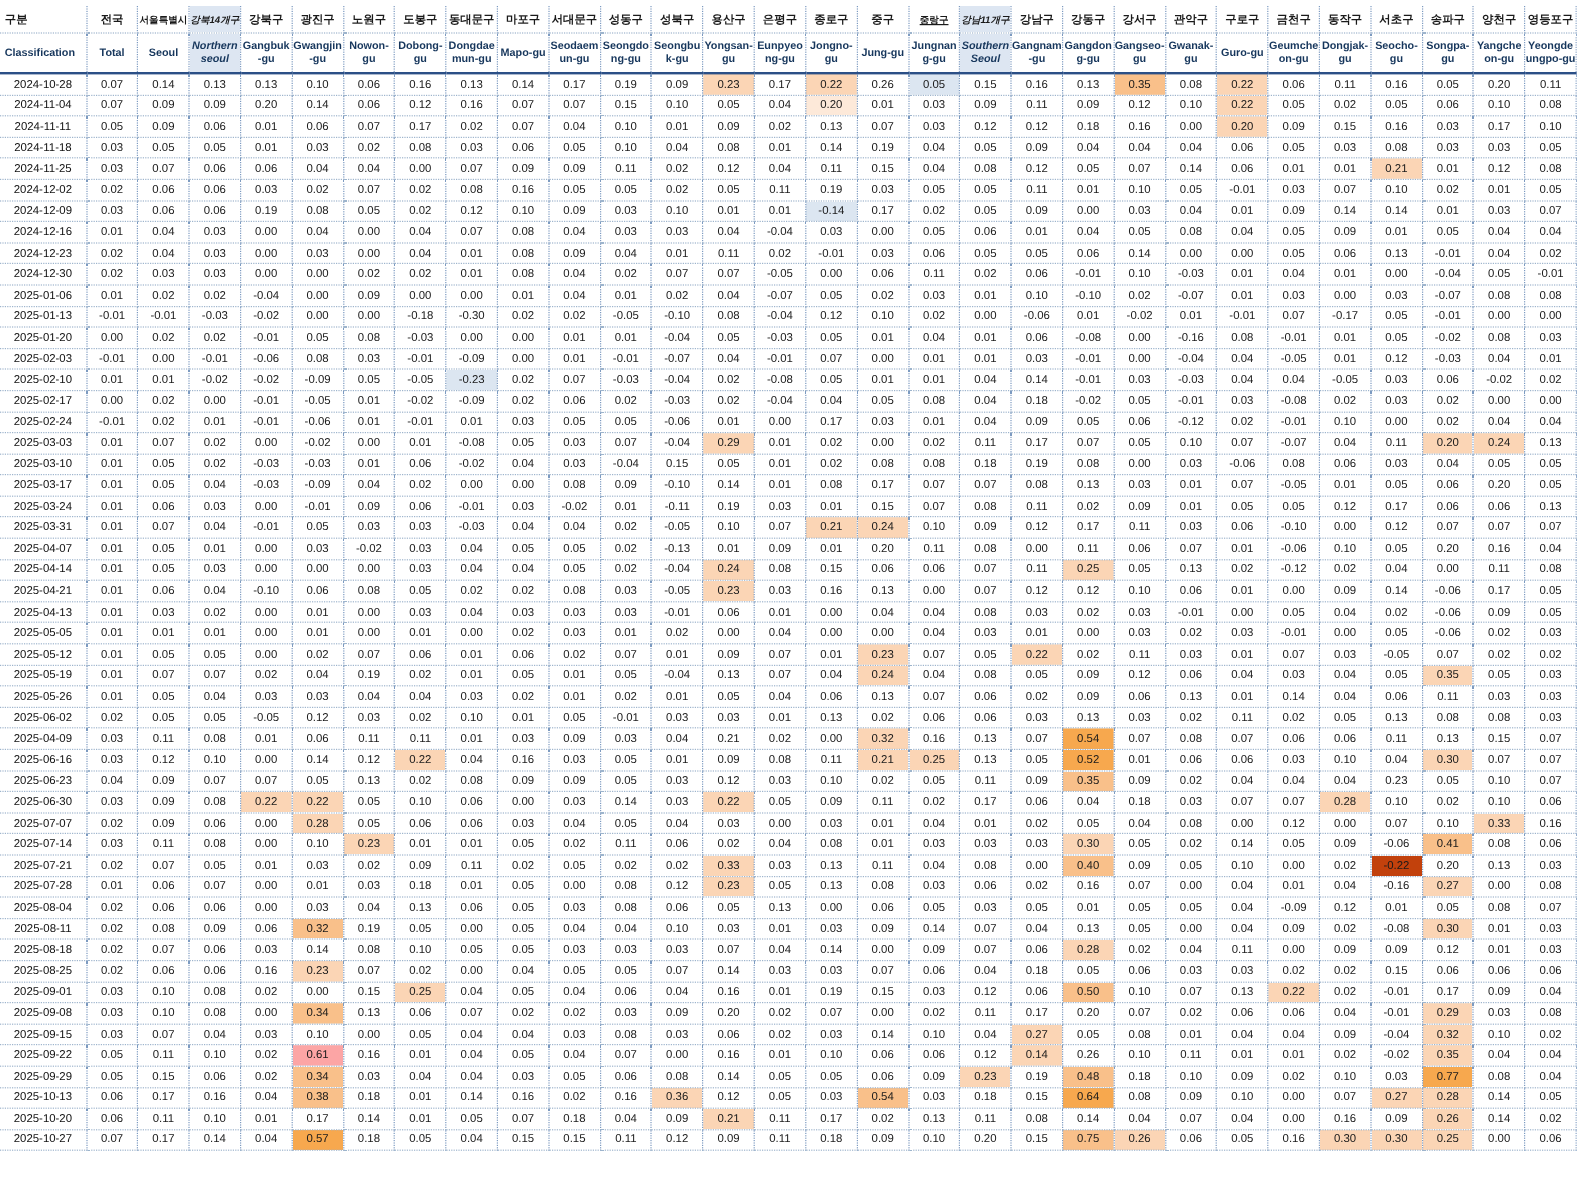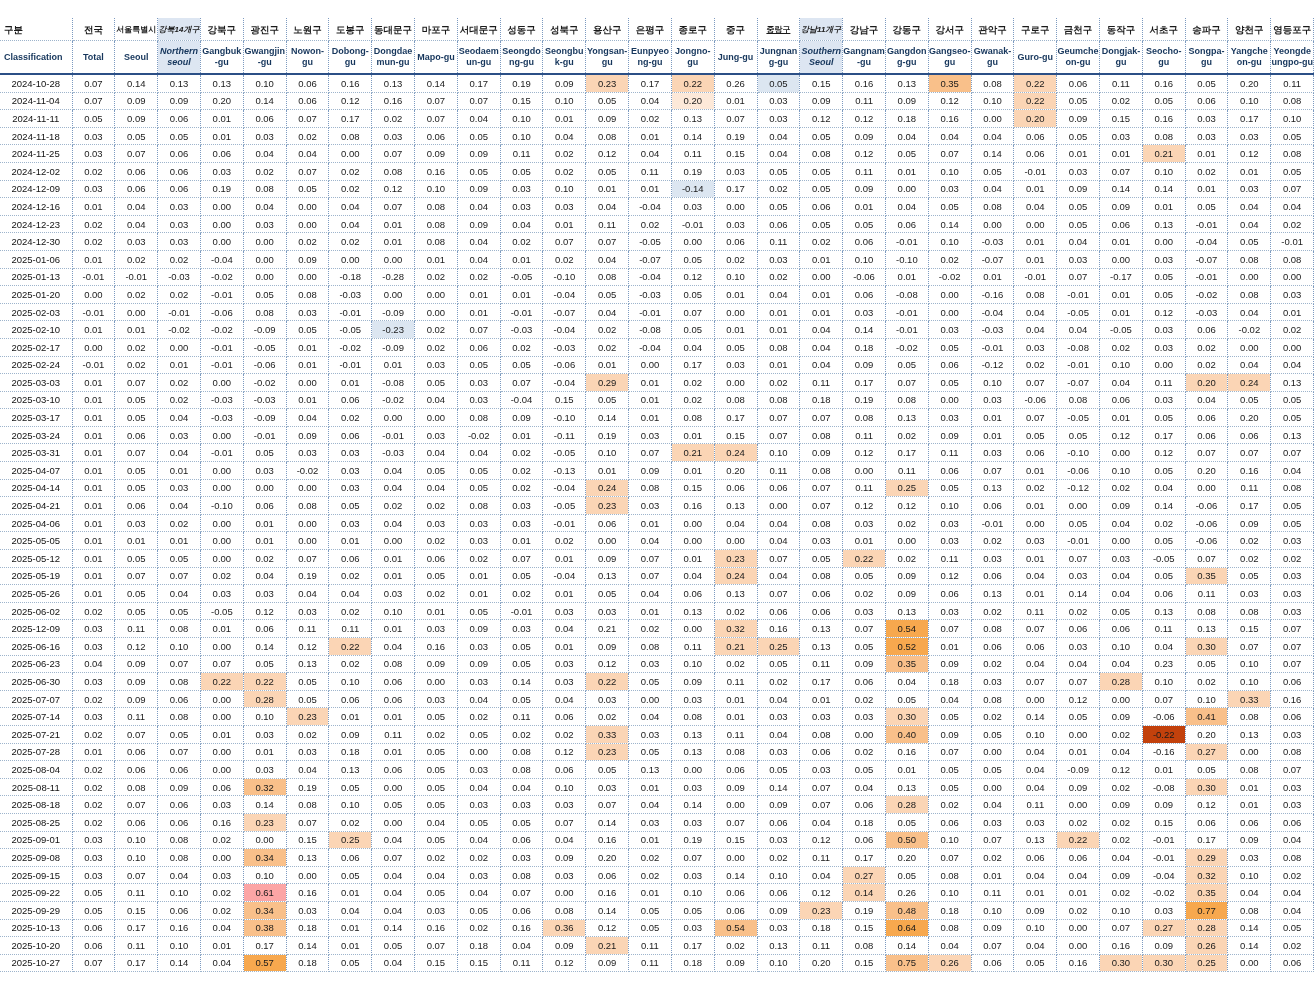--- a/index.html
+++ b/index.html
@@ -9,21 +9,21 @@
   }
   body {
     font-family: "Liberation Sans", sans-serif;
     width: 1314px;
     height: 1000px;
     overflow: hidden;
   }
   #sheet {
     width: 1174px;
     box-sizing: border-box;
-    padding: 18px 0 0 0;
+    padding: 5px 0 0 0;
   }
   table.grid {
     border-collapse: collapse;
     table-layout: fixed;
     width: 1314px;
   }
   table.grid td, table.grid th {
     border-right: 1px dotted #7c9ac0;
     border-bottom: 1px dotted #9db4cc;
     padding: 0;
@@ -551,21 +551,21 @@
         </tr>
         <tr>
           <td class="datecell">2025-01-13</td>
           <td>-0.01</td>
           <td class="sep">-0.01</td>
           <td class="sep">-0.03</td>
           <td>-0.02</td>
           <td>0.00</td>
           <td>0.00</td>
           <td>-0.18</td>
-          <td>-0.28</td>
+          <td>-0.30</td>
           <td>0.02</td>
           <td>0.02</td>
           <td>-0.05</td>
           <td>-0.10</td>
           <td>0.08</td>
           <td>-0.04</td>
           <td>0.12</td>
           <td>0.10</td>
           <td class="sep">0.02</td>
           <td>0.00</td>
@@ -991,21 +991,21 @@
           <td>0.06</td>
           <td>0.01</td>
           <td>0.00</td>
           <td>0.09</td>
           <td>0.14</td>
           <td>-0.06</td>
           <td>0.17</td>
           <td>0.05</td>
         </tr>
         <tr>
-          <td class="datecell">2025-04-06</td>
+          <td class="datecell">2025-04-13</td>
           <td>0.01</td>
           <td class="sep">0.03</td>
           <td class="sep">0.02</td>
           <td>0.00</td>
           <td>0.01</td>
           <td>0.00</td>
           <td>0.03</td>
           <td>0.04</td>
           <td>0.03</td>
           <td>0.03</td>
@@ -1183,21 +1183,21 @@
           <td>0.02</td>
           <td>0.11</td>
           <td>0.02</td>
           <td>0.05</td>
           <td>0.13</td>
           <td>0.08</td>
           <td>0.08</td>
           <td>0.03</td>
         </tr>
         <tr>
-          <td class="datecell">2025-12-09</td>
+          <td class="datecell">2025-04-09</td>
           <td>0.03</td>
           <td class="sep">0.11</td>
           <td class="sep">0.08</td>
           <td>0.01</td>
           <td>0.06</td>
           <td>0.11</td>
           <td>0.11</td>
           <td>0.01</td>
           <td>0.03</td>
           <td>0.09</td>

